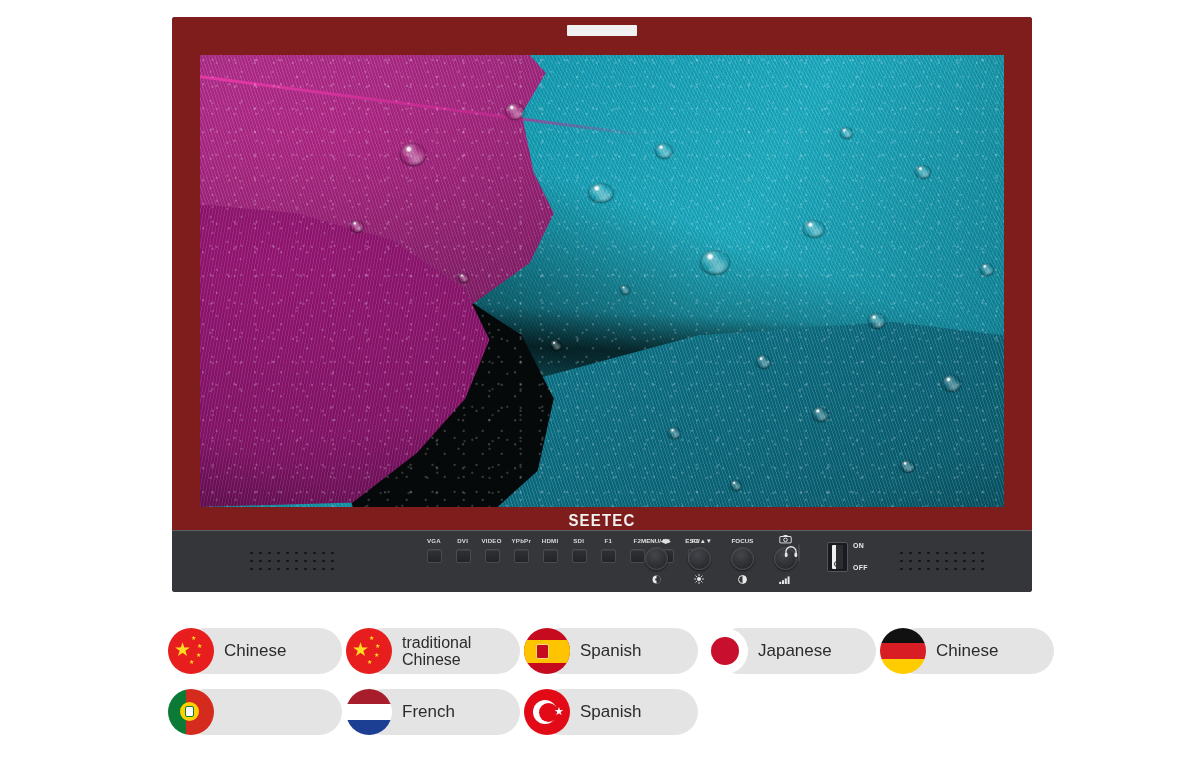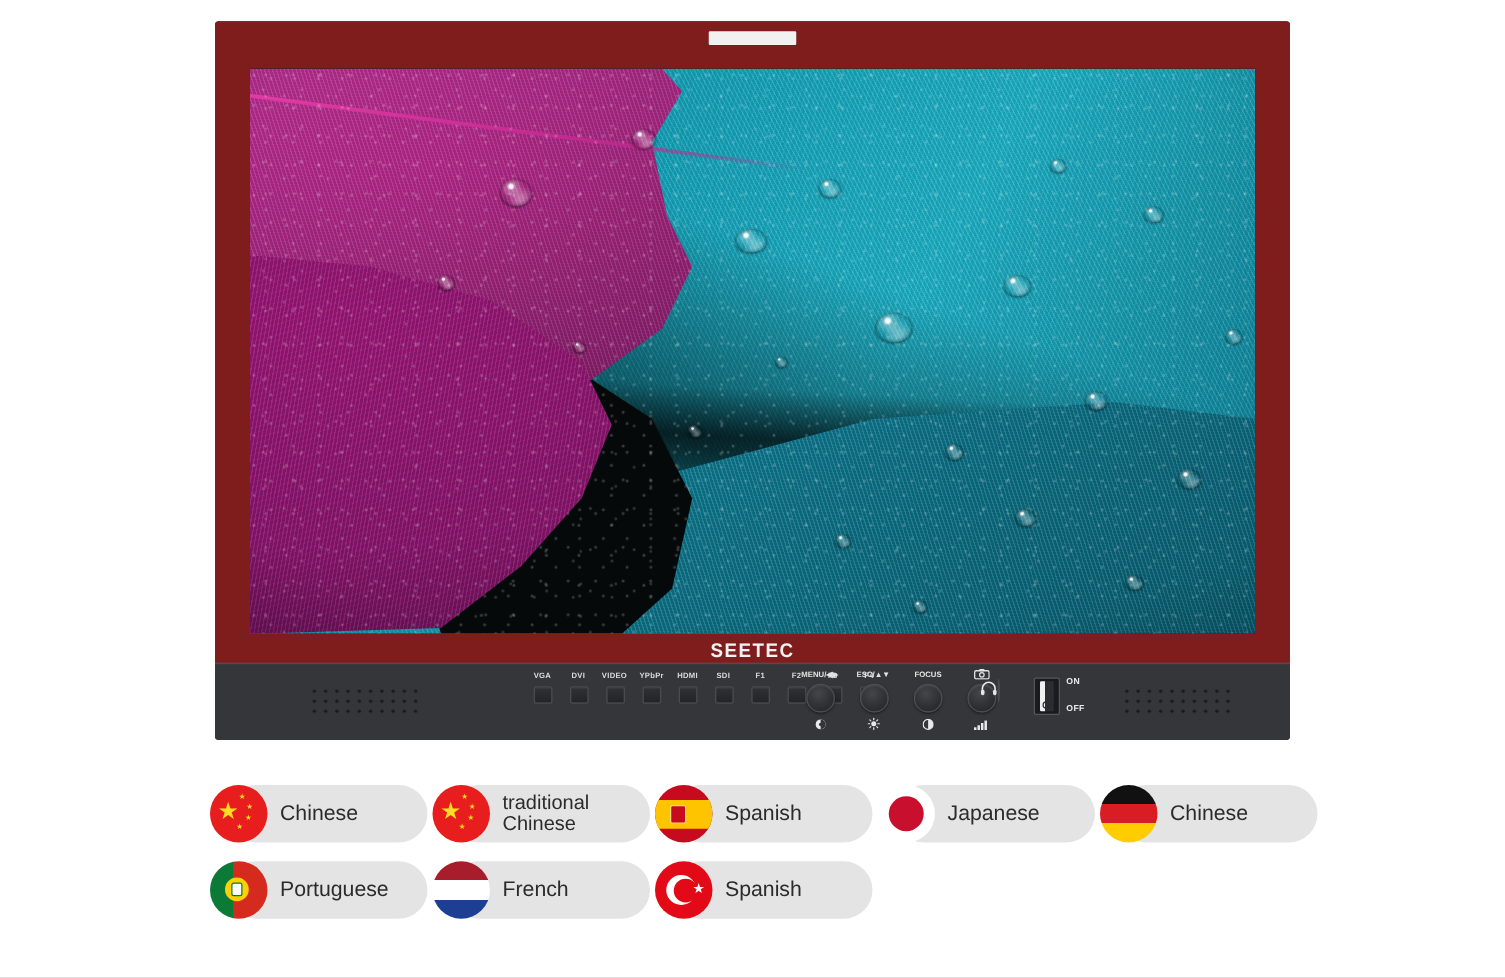--- a/index.html
+++ b/index.html
@@ -536,21 +536,20 @@
     </div>
 
 
     <div class="pill w160">
       <span class="bg"></span>
       <span class="flag f-pt">
         <span class="emblem">
           <span class="shield"></span>
         </span>
       </span>
-      <span class="name">Portuguese</span>
     </div>
 
     <div class="pill w160">
       <span class="bg"></span>
       <span class="flag f-nl"></span>
       <span class="name">French</span>
     </div>
 
     <div class="pill w160">
       <span class="bg"></span>

